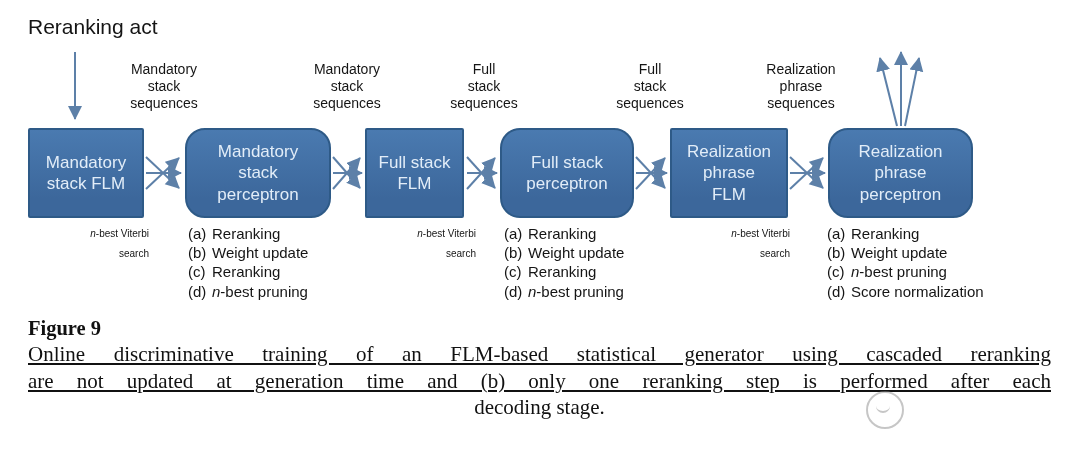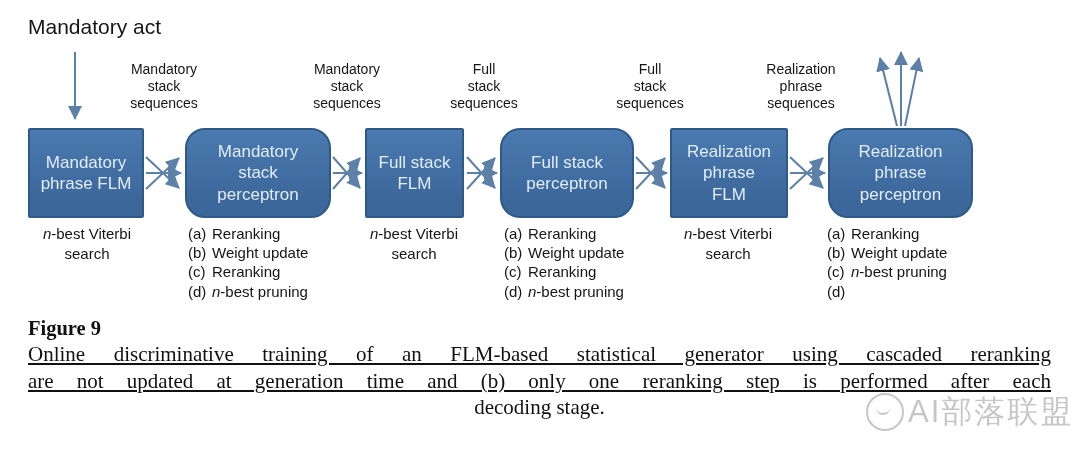--- a/index.html
+++ b/index.html
@@ -14,21 +14,21 @@
   #arrows line{stroke:var(--arrow);stroke-width:2;}
   #arrows .ah{fill:var(--arrow);}
   .dialogue{left:28px;top:15px;font-size:21px;}
   .gaplabel{top:61px;width:130px;text-align:center;font-size:14px;line-height:17px;}
   .nbestout{left:833px;top:3px;width:146px;text-align:center;font-size:17.5px;line-height:21px;}
   .box{top:128px;height:90px;box-sizing:border-box;display:flex;align-items:center;justify-content:center;
        text-align:center;color:var(--box-text);font-size:17px;line-height:21.5px;
        background:linear-gradient(180deg,var(--box-fill-top) 0%,var(--box-fill-bottom) 80%);
        border:2px solid var(--box-border);border-radius:2px;}
   .box.rounded{border-radius:20px;border-width:2.5px;}
-  .viterbi{top:224px;width:124px;text-align:center;font-size:15px;line-height:19.5px;}
+  .viterbi{top:224px;width:124px;text-align:right;font-size:10px;line-height:19.5px;}
   .steps{top:224px;font-size:15px;line-height:19.2px;}
   .step{display:flex;}
   .step .tag{width:24px;flex:0 0 24px;}
   .step .txt{white-space:nowrap;}
   i{font-style:italic;}
   .caption{left:28px;top:316px;width:1023px;font-family:"Liberation Serif",serif;color:#111;}
   .caption .fig{font-weight:bold;font-size:20.5px;line-height:25px;}
   .caption .cline{font-size:21px;line-height:26.6px;text-align:center;}
   .caption .just{text-align:justify;text-align-last:justify;text-decoration:underline;}
   .watermark{left:866px;top:391px;display:flex;align-items:center;opacity:0.5;z-index:5;}
@@ -80,21 +80,21 @@
       <line x1="790" y1="189" x2="823" y2="158" marker-end="url(#ah)"></line>
     </g>
 
     <g>
       <line x1="897" y1="126" x2="880" y2="58" marker-end="url(#ah)"></line>
       <line x1="901" y1="126" x2="901" y2="52" marker-end="url(#ah)"></line>
       <line x1="905" y1="126" x2="919" y2="58" marker-end="url(#ah)"></line>
     </g>
   </svg>
 
-  <div class="abs dialogue">Mandatory act</div>
+  <div class="abs dialogue">Reranking act</div>
 
 
   <div class="abs gaplabel" style="left:99px">
     <div>Mandatory</div>
       <div>stack</div>
       <div>sequences</div>
   </div>
   <div class="abs gaplabel" style="left:282px">
     <div>Mandatory</div>
       <div>stack</div>
@@ -112,21 +112,21 @@
   </div>
   <div class="abs gaplabel" style="left:736px">
     <div>Realization</div>
       <div>phrase</div>
       <div>sequences</div>
   </div>
 
   <div class="abs box" style="left:28px;width:116px">
     <div>
         <div>Mandatory</div>
-        <div>phrase FLM</div>
+        <div>stack FLM</div>
       </div>
   </div>
   <div class="abs box rounded" style="left:185px;width:146px">
     <div>
         <div>Mandatory</div>
         <div>stack</div>
         <div>perceptron</div>
       </div>
   </div>
   <div class="abs box" style="left:365px;width:99px">
@@ -213,28 +213,28 @@
     <div class="step">
         <span class="tag">(b)</span>
         <span class="txt"><i></i><span>Weight update</span></span>
       </div>
     <div class="step">
         <span class="tag">(c)</span>
         <span class="txt"><i>n</i><span>-best pruning</span></span>
       </div>
     <div class="step">
         <span class="tag">(d)</span>
+        <span class="txt"><i></i><span>Score normalization</span></span>
       </div>
   </div>
 
   <div class="abs caption">
     <div class="fig">Figure 9</div>
     <div class="cline just">Online discriminative training of an FLM-based statistical generator using cascaded reranking</div>
     <div class="cline just">are not updated at generation time and (b) only one reranking step is performed after each</div>
     <div class="cline">decoding stage.</div>
   </div>
 
   <div class="abs watermark">
     <span class="wm-logo"></span>
-    <span class="wm-text">AI部落联盟</span>
   </div>
 
 </div>
 
 </body></html>

